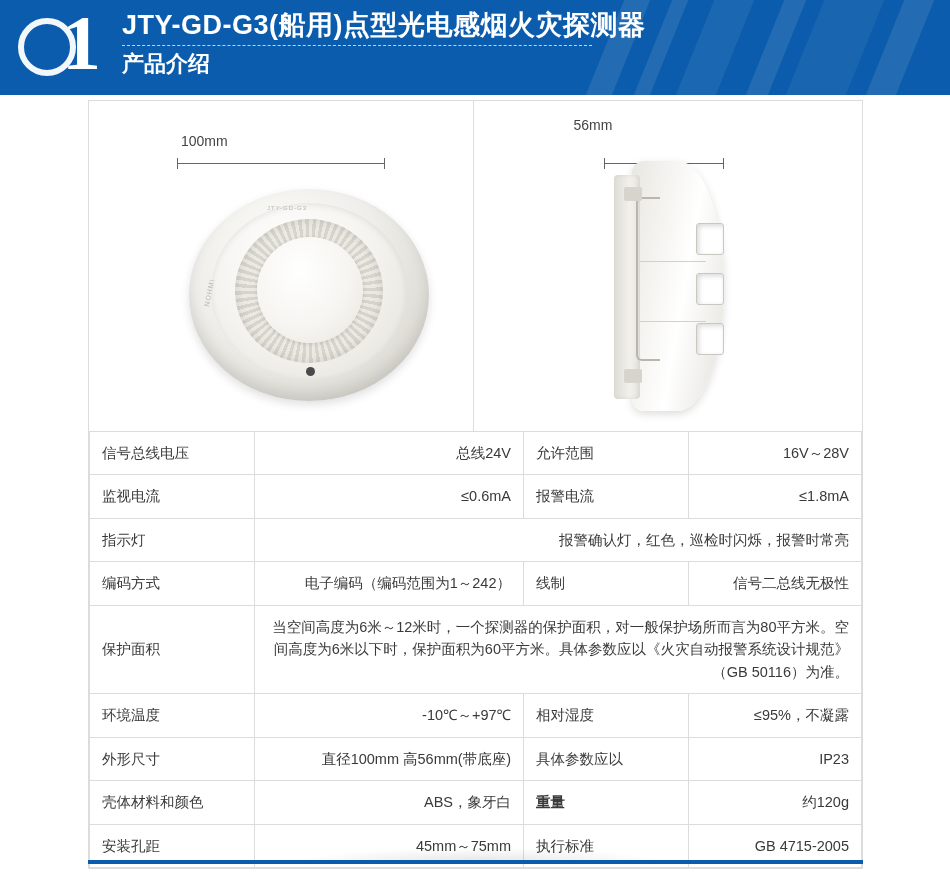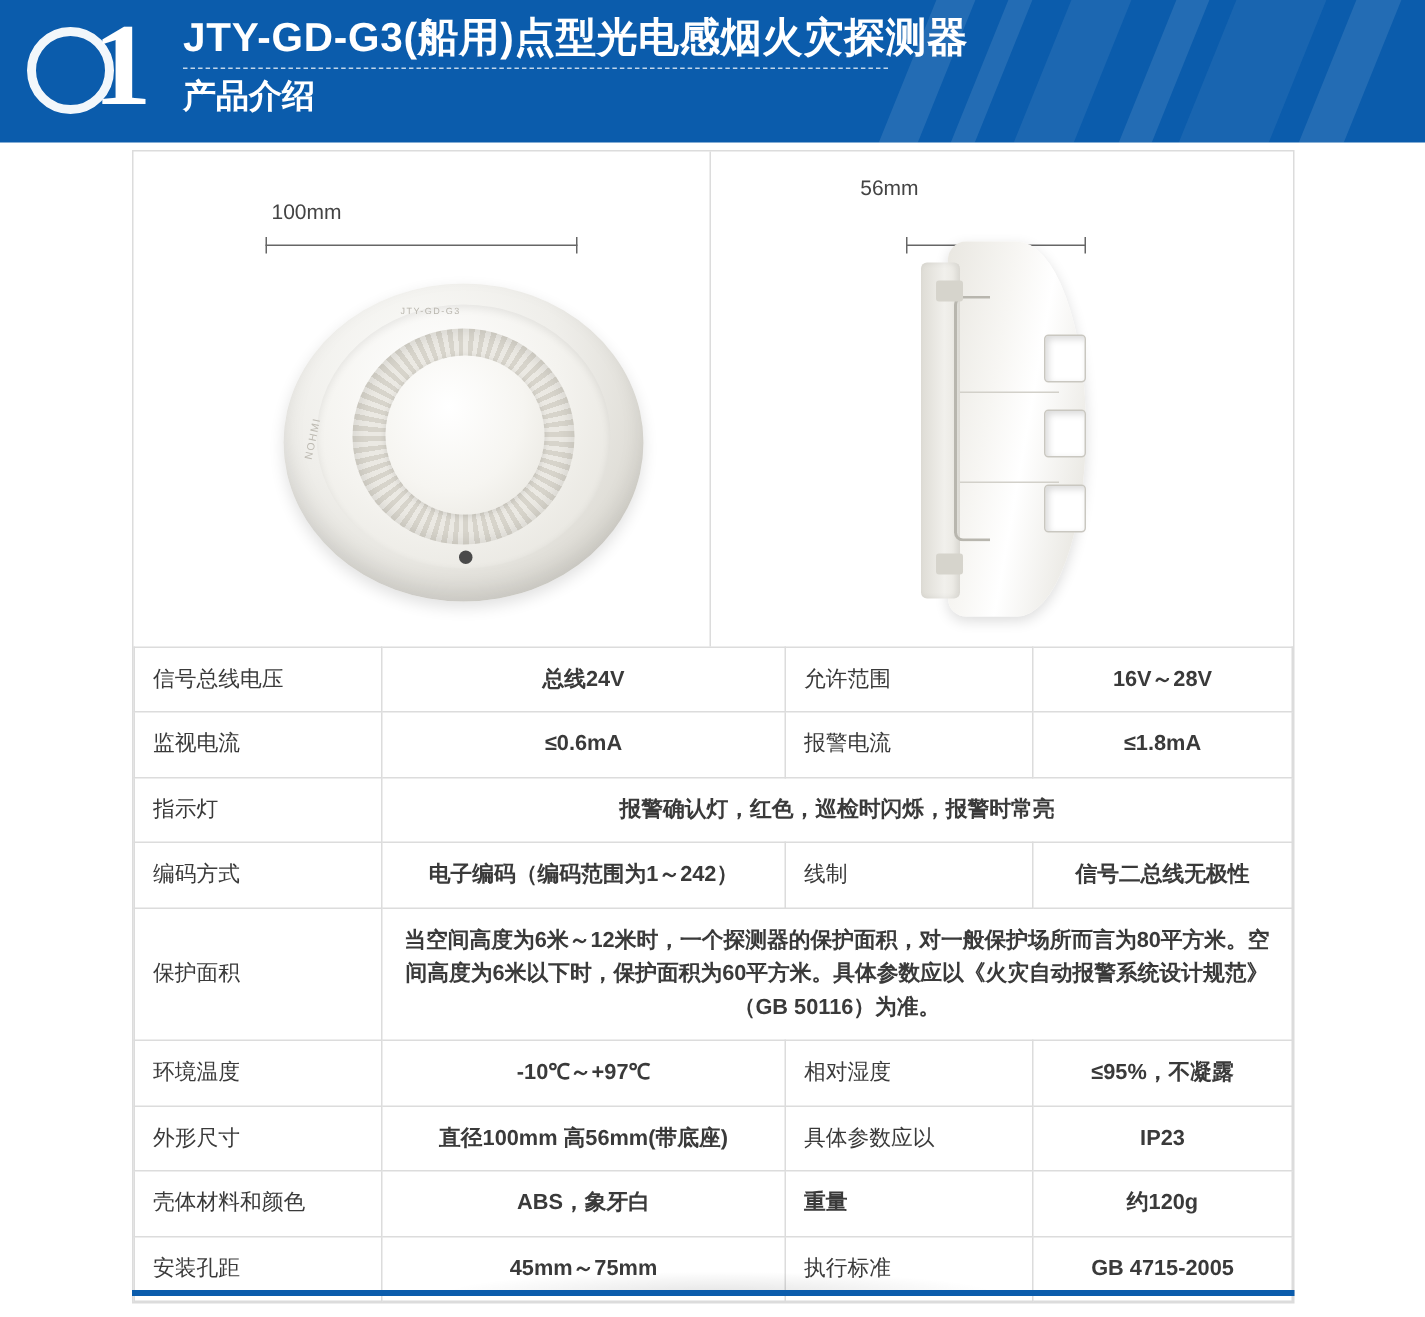--- a/index.html
+++ b/index.html
@@ -277,22 +277,21 @@
     font-size: 14.5px;
     color: #3a3a3a;
     padding: 10px 12px;
     line-height: 1.55;
   }
   td.label {
     text-align: left;
     width: 140px;
   }
   td.value {
-    text-align: center;
-    font-weight: bold;
+    text-align: right;
   }
   .col-v1 { width: 244px; }
   .col-l2 { width: 138px; }
   .bold { font-weight: bold; }
 
   
   .footer {
     position: absolute;
     left: 88px;
     top: 860px;

